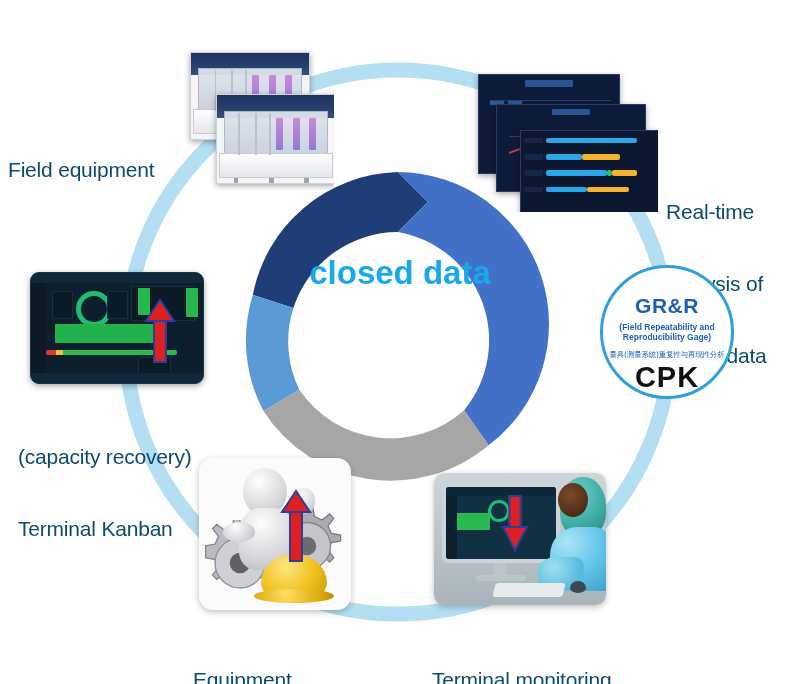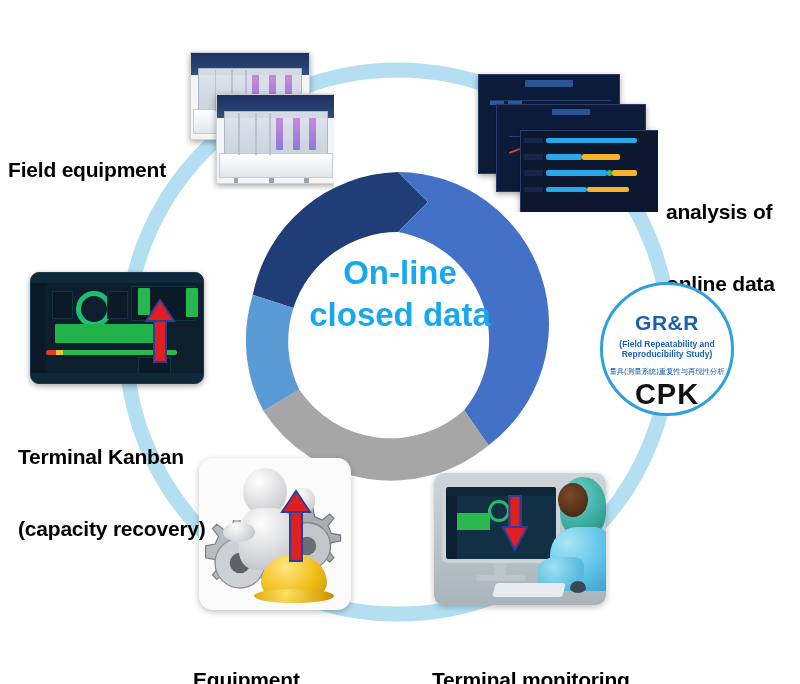--- a/index.html
+++ b/index.html
@@ -7,21 +7,21 @@
     width:800px;height:684px;background:#ffffff;position:relative;overflow:hidden;
     font-family:"Liberation Sans","DejaVu Sans",sans-serif;
   }
   #stage{position:absolute;left:0;top:0;width:800px;height:684px;}
 
   
   #rings{position:absolute;left:0;top:0;width:800px;height:684px;}
 
   
   .lbl{
-    position:absolute;font-weight:bold;color:#000000;
+    position:absolute;font-weight:normal;color:#0c4a6e;
     font-size:21px;line-height:1.14;letter-spacing:-0.2px;white-space:pre;
   }
 
   
   .thumb{position:absolute;overflow:hidden;}
   .shadowbox{box-shadow:0 2px 6px rgba(0,0,0,.35);}
 
   
   .machine{position:absolute;background:#f4f5f7;border:1px solid #cfd3d8;}
   .machine .mtop{position:absolute;left:0;top:0;right:0;height:26%;
@@ -128,21 +128,20 @@
          L 299.2 389.5
          A 110 110 0 0 0 464.1 410.2 Z"></path>
 
     <path fill="#5b9bd5" d="M 263.4 411.0
          A 152 152 0 0 1 252.8 294.9
          L 293.4 308.0
          A 110 110 0 0 0 299.2 389.5 Z"></path>
   </svg>
 
   <div class="center-txt">
-    <div>On-line</div>
     <div>closed data</div>
   </div>
 
   <div class="thumb" style="left:182px;top:48px;width:152px;height:142px;">
 
     <div class="machine shadowbox" style="left:8px;top:4px;width:118px;height:86px;">
       <div class="mtop"></div>
       <div class="mcage"></div>
       <div class="mbase"></div>
       <div class="mglow" style="left:52%;"></div>
@@ -206,29 +205,30 @@
       <div class="bar-h" style="left:44%;top:28%;width:28%;background:#f5b42b;"></div>
       <div class="bar-h" style="left:18%;top:48%;width:44%;background:#2aa7e8;"></div>
       <div class="bar-h" style="left:62%;top:48%;width:4%;background:#35c06a;"></div>
       <div class="bar-h" style="left:66%;top:48%;width:18%;background:#f5b42b;"></div>
       <div class="bar-h" style="left:18%;top:68%;width:30%;background:#2aa7e8;"></div>
       <div class="bar-h" style="left:48%;top:68%;width:30%;background:#f5b42b;"></div>
     </div>
   </div>
 
   <div class="lbl" style="left:666px;top:152px;">
+    <div>Real-time</div>
     <div>analysis of</div>
     <div>online data</div>
   </div>
 
-  <div class="grr" style="left:600px;top:282px;width:134px;height:134px;">
+  <div class="grr" style="left:600px;top:265px;width:134px;height:134px;">
     <div class="t1">GR&amp;R</div>
     <div class="t2">
       <div>(Field Repeatability and</div>
-      <div>Reproducibility Study)</div>
+      <div>Reproducibility Gage)</div>
     </div>
     <div class="t3">量具(测量系统)重复性与再现性分析</div>
     <div class="t4">CPK</div>
   </div>
 
 
   <div class="moni" style="left:434px;top:473px;width:172px;height:132px;">
 
     <div class="monitor" style="left:8px;top:10px;width:118px;height:80px;">
       <div class="mscr">
@@ -337,17 +337,17 @@
 
     <div class="arrow" style="left:114px;top:26px;width:30px;height:64px;">
       <div class="shaft" style="top:16px;width:14px;height:48px;"></div>
       <svg width="30" height="64" viewBox="0 0 30 64">
         <polygon points="15,1 29,22 1,22" fill="#e02020" stroke="#2a3f9b" stroke-width="2"></polygon>
       </svg>
     </div>
   </div>
 
   <div class="lbl" style="left:18px;top:397px;">
+    <div>(capacity recovery)</div>
     <div>Terminal Kanban</div>
-    <div>(capacity recovery)</div>
   </div>
 
 </div>
 
 </body></html>

